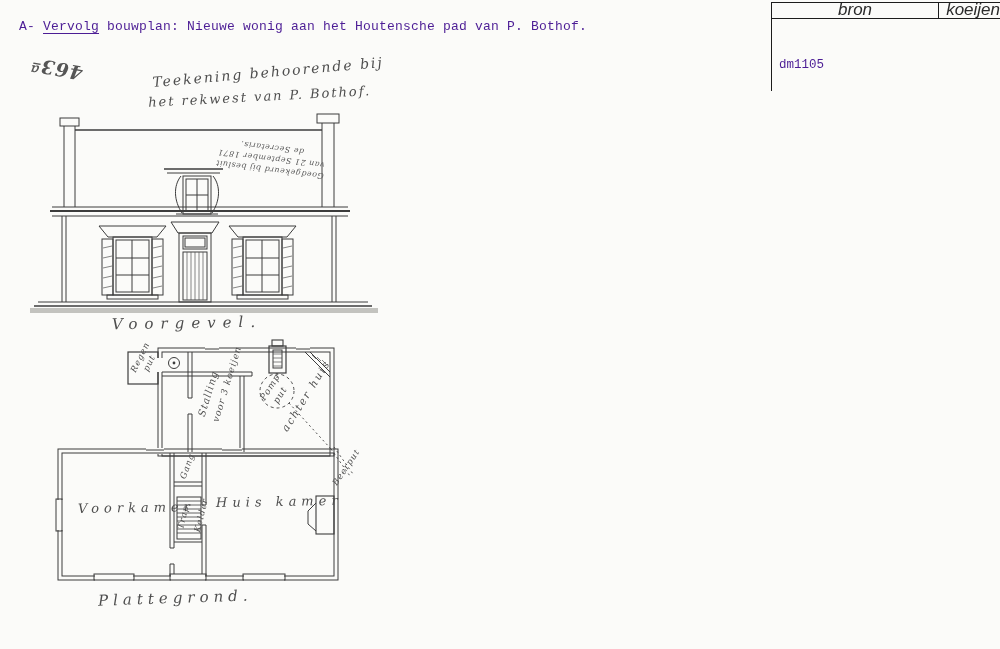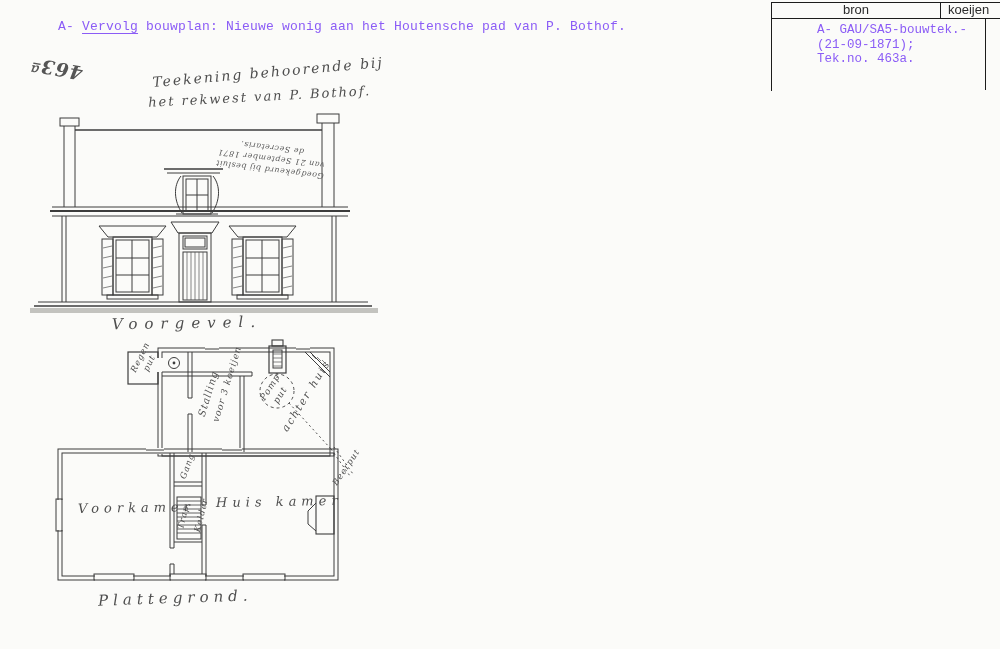--- a/index.html
+++ b/index.html
@@ -3,27 +3,27 @@
 <meta charset="utf-8">
 <style>
   html,body{margin:0;padding:0;background:#e9e9e7;}
   .sheet{
     position:relative;width:1000px;height:649px;margin:0 auto;
     background:#fbfbf9;overflow:hidden;
     font-family:"Liberation Sans",sans-serif;color:#2b2b2b;
   }
   .abs{position:absolute;}
   
-  .typed{font-family:"Liberation Mono","DejaVu Sans Mono",monospace;color:#8b5cf6;margin-left:39px;}
+  .typed{font-family:"Liberation Mono","DejaVu Sans Mono",monospace;color:#4c1d95;}
   .caption{left:19px;top:19px;font-size:13px;letter-spacing:.2px;white-space:nowrap;}
   .caption .ul{text-decoration:underline;text-underline-offset:3px;}
   
   .arch-table{left:771px;top:2px;width:228px;height:88px;
     border-top:1.5px solid #1c1c1c;border-left:1.5px solid #1c1c1c;border-right:1.5px solid #1c1c1c;}
-  .arch-header{display:flex;height:15px;border-bottom:1.5px solid #1c1c1c;font-size:13px;line-height:14px;}
+  .arch-header{display:flex;height:15px;border-bottom:1.5px solid #1c1c1c;font-size:17px;line-height:14px;font-style:italic;}
   .arch-header .c1{width:168px;border-right:1.5px solid #1c1c1c;text-align:center;}
   .arch-header .c2{flex:1;padding-left:7px;}
   .arch-body{display:flex;height:71px;font-size:12.5px;}
   .arch-body .c1{width:168px;border-right:1.5px solid #1c1c1c;padding:4px 0 0 6px;line-height:14.5px;}
   .arch-body .c2{flex:1;padding:39px 0 0 7px;}
   
   .hand{font-family:"DejaVu Serif","Liberation Serif",serif;font-style:italic;color:#4e4e4e;white-space:nowrap;}
   .title1{left:152px;top:64px;font-size:14px;letter-spacing:2px;transform:rotate(-5deg);}
   .title2{left:148px;top:89px;font-size:13px;letter-spacing:2px;transform:rotate(-3deg);}
   .sheetno{left:30px;top:58px;font-size:19px;font-weight:bold;transform:rotate(190deg);letter-spacing:1px;color:#555;}
@@ -252,25 +252,21 @@
   <div class="abs typed caption">
     <span>A- </span><span class="ul">Vervolg</span><span> bouwplan: Nieuwe wonig aan het Houtensche pad van P. Bothof.</span>
   </div>
 
   <div class="abs arch-table">
     <div class="arch-header">
       <div class="c1">bron</div>
       <div class="c2">koeijen</div>
     </div>
     <div class="arch-body">
-      <div class="c1 typed">
-        <div>A- GAU/SA5-bouwtek.-</div>
-        <div>(21-09-1871);</div>
-        <div>Tek.no. 463a.</div>
-      </div>
+      <div class="c2 typed">dm1105</div>
     </div>
   </div>
 
   <div class="abs hand sheetno">463ª</div>
 
   <div class="abs hand title1">Teekening behoorende bij</div>
   <div class="abs hand title2">het rekwest van P. Bothof.</div>
 
   <div class="abs hand approval">
     <div>Goedgekeurd bij besluit</div>

